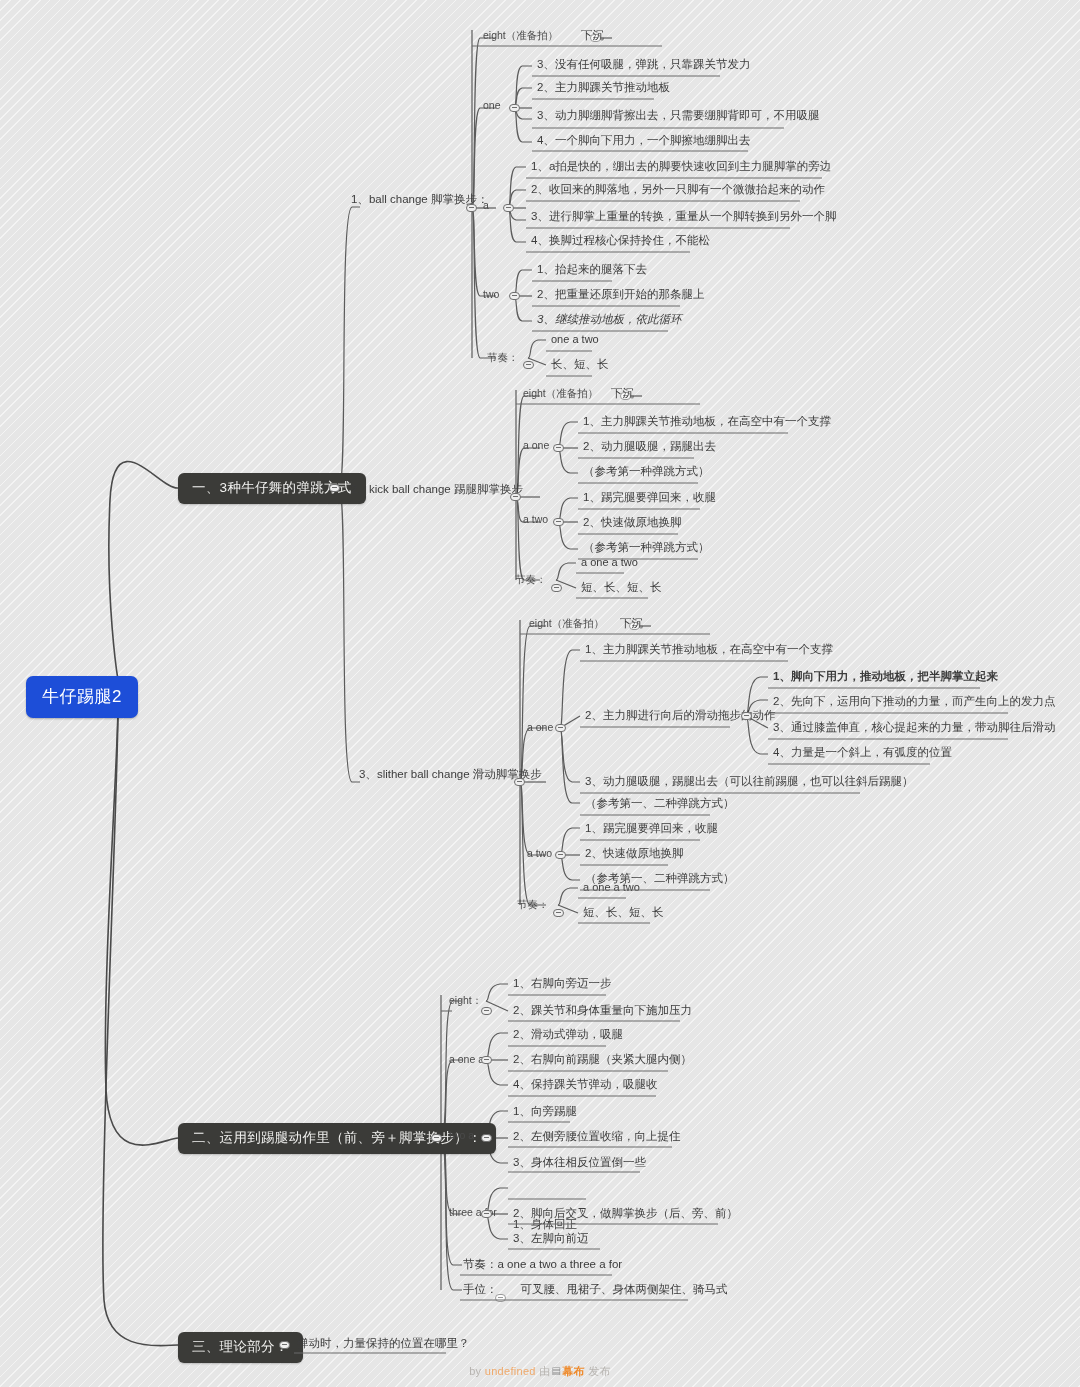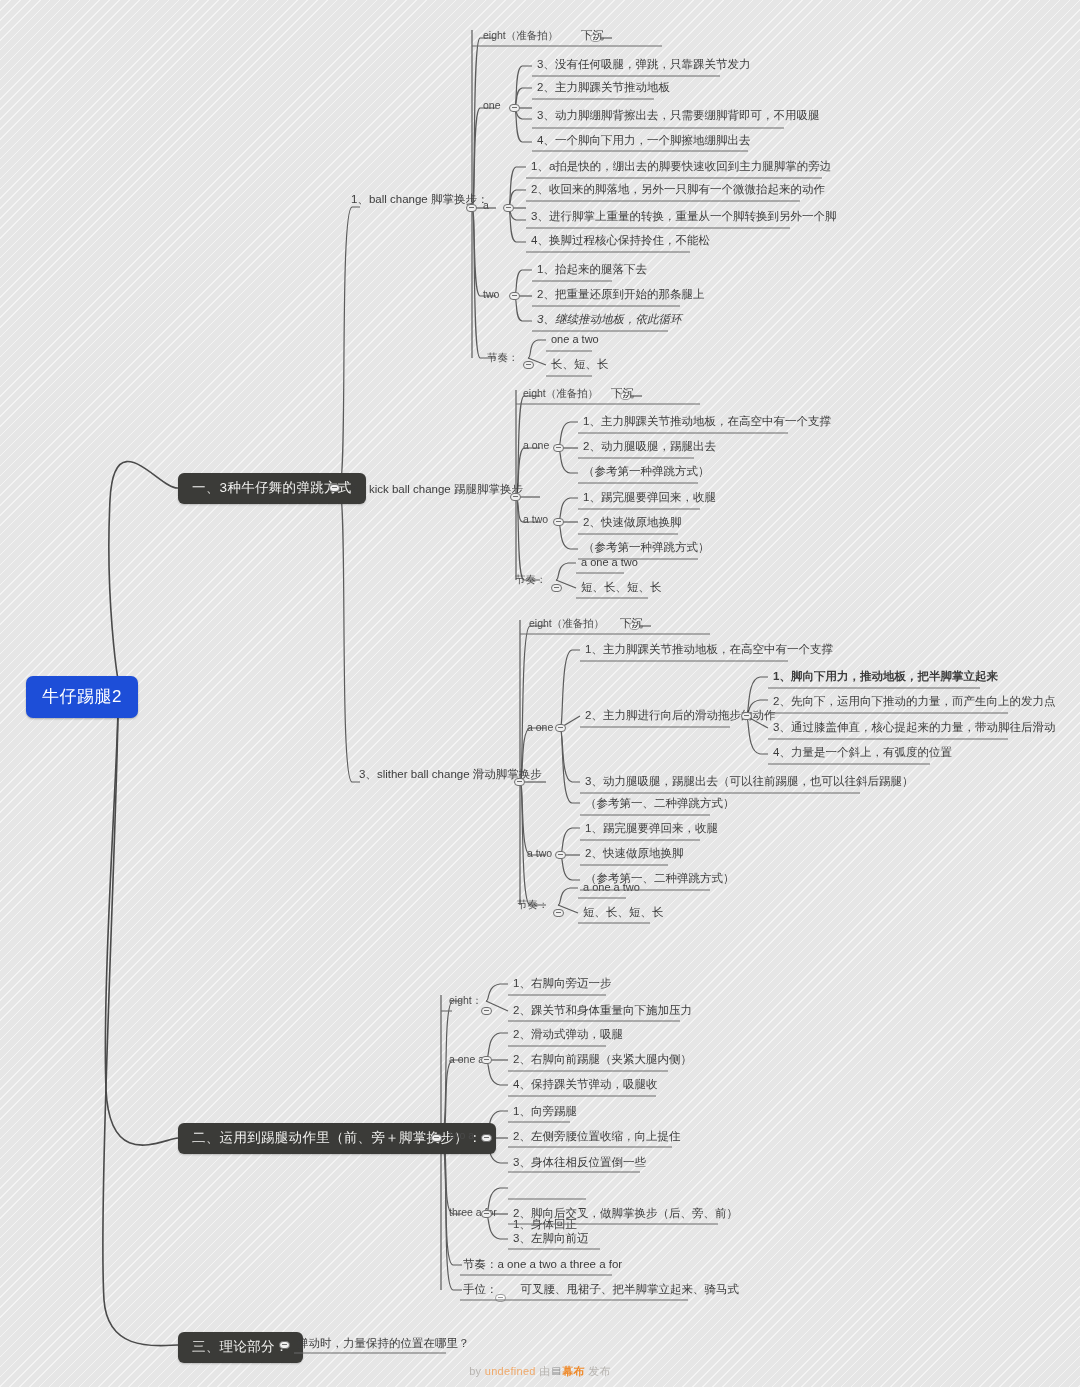--- a/index.html
+++ b/index.html
@@ -282,21 +282,21 @@
 <div class="node txt" style="left:510px;top:1129px;"><span>2、左侧旁腰位置收缩，向上提住</span></div>
 <div class="node txt" style="left:510px;top:1155px;"><span>3、身体往相反位置倒一些</span></div>
 
 <div class="node txt lbl" style="left:446px;top:1205px;"><span>three a for</span></div>
 <div class="tog" style="left:481px;top:1210px;"></div>
 <div class="node txt" style="left:510px;top:1181px;margin-top:36px;"><span>1、身体回正</span></div>
 <div class="node txt" style="left:510px;top:1206px;"><span>2、脚向后交叉，做脚掌换步（后、旁、前）</span></div>
 <div class="node txt" style="left:510px;top:1231px;"><span>3、左脚向前迈</span></div>
 
 <div class="node txt" style="left:460px;top:1257px;"><span>节奏：a one a two a three a for</span></div>
-<div class="node txt" style="left:460px;top:1282px;"><span>手位：　　可叉腰、甩裙子、把半脚掌立起来、骑马式</span></div>
+<div class="node txt" style="left:460px;top:1282px;"><span>手位：　　可叉腰、甩裙子、身体两侧架住、骑马式</span></div>
 <div class="tog w" style="left:495px;top:1294px;"></div>
 
 <div class="node lvl1" style="left:178px;top:1332px;"><span>三、理论部分：</span></div>
 <div class="tog" style="left:279px;top:1341px;"></div>
 <div class="node txt" style="left:294px;top:1336px;"><span>弹动时，力量保持的位置在哪里？</span></div>
 
 <svg id="underlines" style="position:absolute;left:0;top:0;width:1080px;height:1387px;pointer-events:none;">
   <g stroke="#6b6b6b" stroke-width="1.1" fill="none">
     <path d="M472,46 L662,46"></path>
     <path d="M532,76 L720,76"></path>

